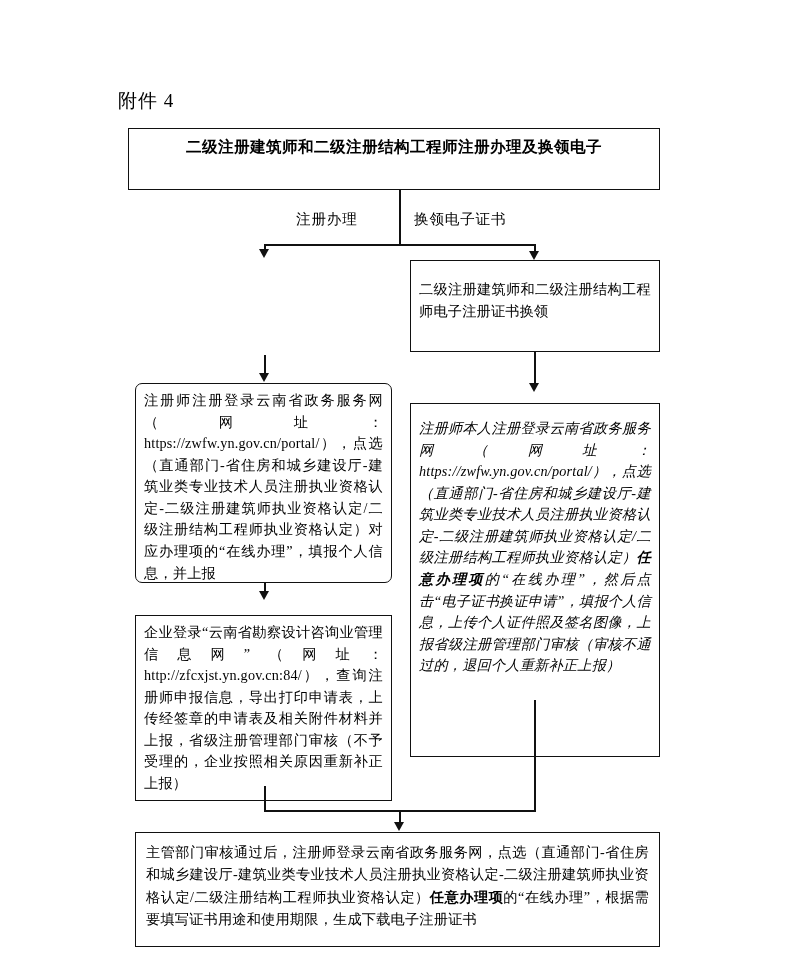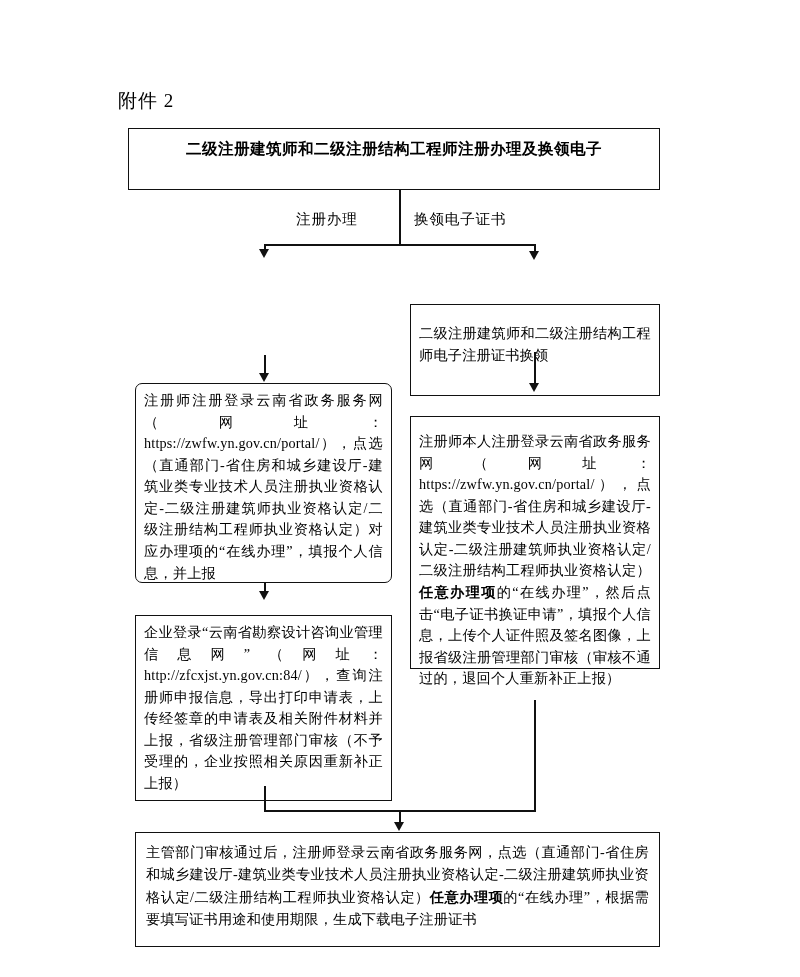--- a/index.html
+++ b/index.html
@@ -57,40 +57,41 @@
     height: 62px;
     border-width: 1.5px;
   }
   #title-box .inner {
     padding: 8px 14px 0 14px;
     text-align: center;
     font-weight: bold;
     font-size: 15.6px;
     line-height: 1.5;
     letter-spacing: 0.4px;
+    font-family: Liberation Mono, monospace;
   }
 
   
   .branch-label {
     position: absolute;
     font-size: 14.6px;
     letter-spacing: 0.8px;
     white-space: nowrap;
   }
   #branch-label-left  { left: 296px; top: 210px; }
   #branch-label-right { left: 414px; top: 210px; }
 
   
   #box-l1 { left: 135px; top: 258px;  width: 257px; height: 97px; }
   #box-l2 { left: 135px; top: 383px;  width: 257px; height: 200px; border-radius: 7px; }
   #box-l3 { left: 135px; top: 615px;  width: 257px; height: 186px; }
 
   
-  #box-r1 { left: 410px; top: 260px;  width: 250px; height: 92px; margin-top: 44px; }
-  #box-r2 { left: 410px; top: 416px;  width: 250px; height: 253px; }
+  #box-r1 { left: 410px; top: 260px;  width: 250px; height: 92px; }
+  #box-r2 { left: 410px; top: 403px;  width: 250px; height: 354px; font-style: italic; }
   #box-r1 .inner { padding-top: 18px; }
   #box-r2 .inner { padding-top: 14px; }
 
   
   #box-bottom { left: 135px; top: 832px; width: 525px; height: 115px; }
   #box-bottom .inner { padding: 8px 10px 0 10px; line-height: 1.58; }
 
   b, .bold { font-weight: bold; }
 
   
@@ -107,21 +108,21 @@
     border-left: 5.5px solid transparent;
     border-right: 5.5px solid transparent;
     border-top: 9px solid #111111;
   }
 </style>
 </head>
 <body>
 
 <div id="page">
 
-  <div class="attach-label">附件 2</div>
+  <div class="attach-label">附件 4</div>
 
   <div class="box" id="title-box">
     <div class="inner">
       <div>二级注册建筑师和二级注册结构工程师注册办理及换领电子</div>
     </div>
   </div>
 
   <div class="vline" style="left:399px; top:190px; height:55px;"></div>
   <div class="hline" style="left:264px; top:244px; width:271px;"></div>
   <div class="vline" style="left:264px; top:244px; height:8px;"></div>

